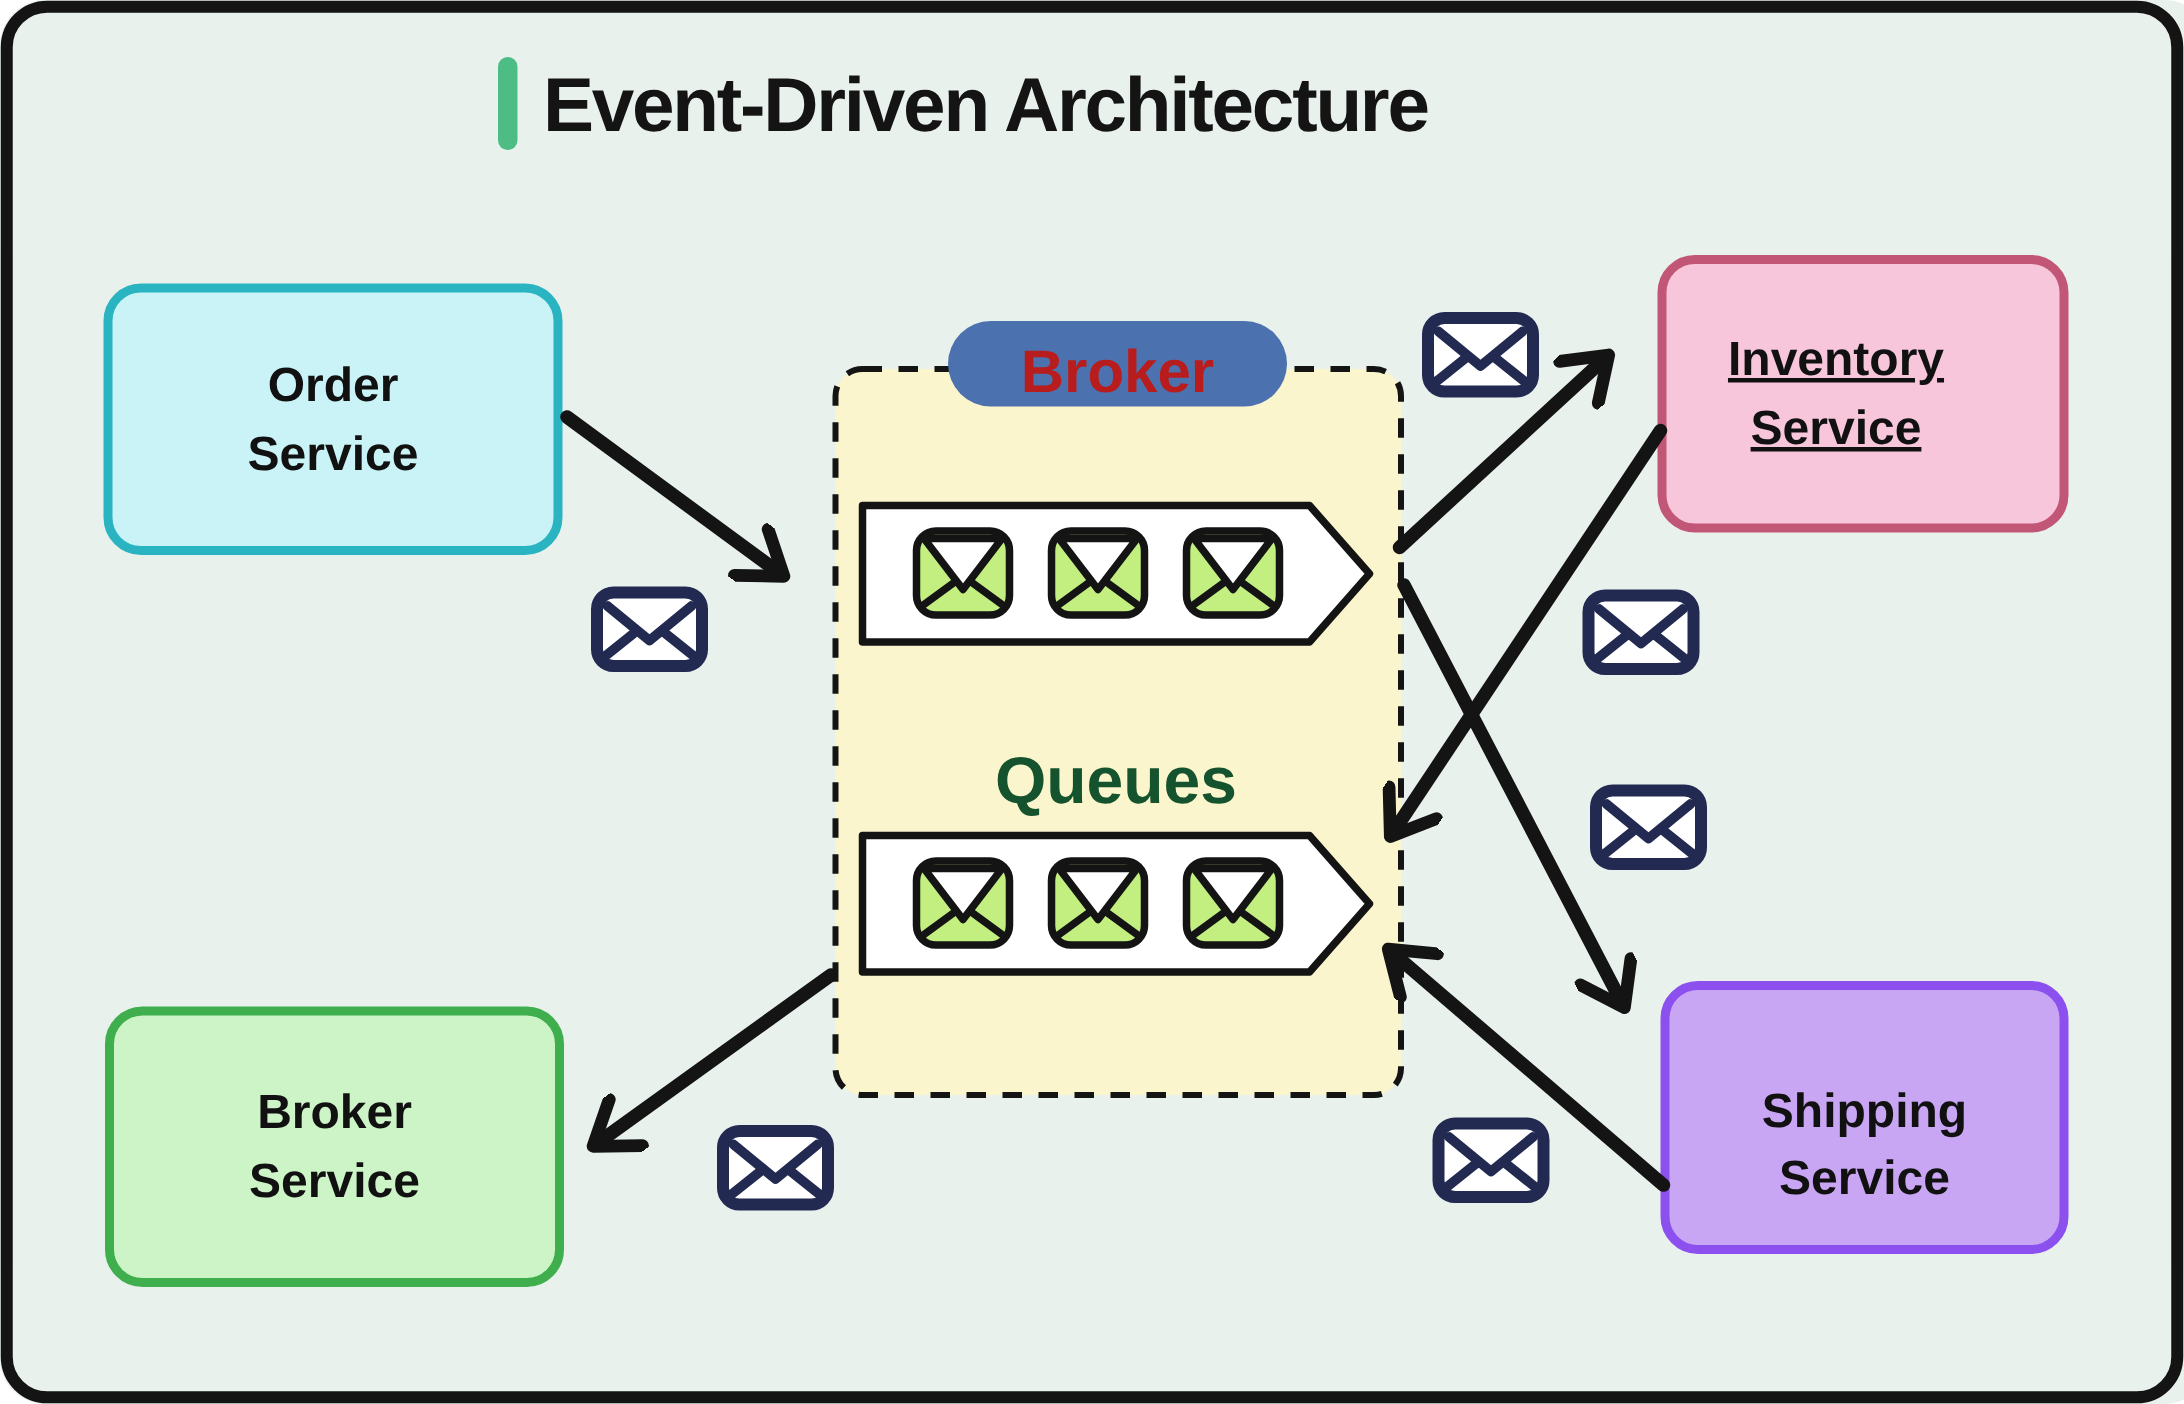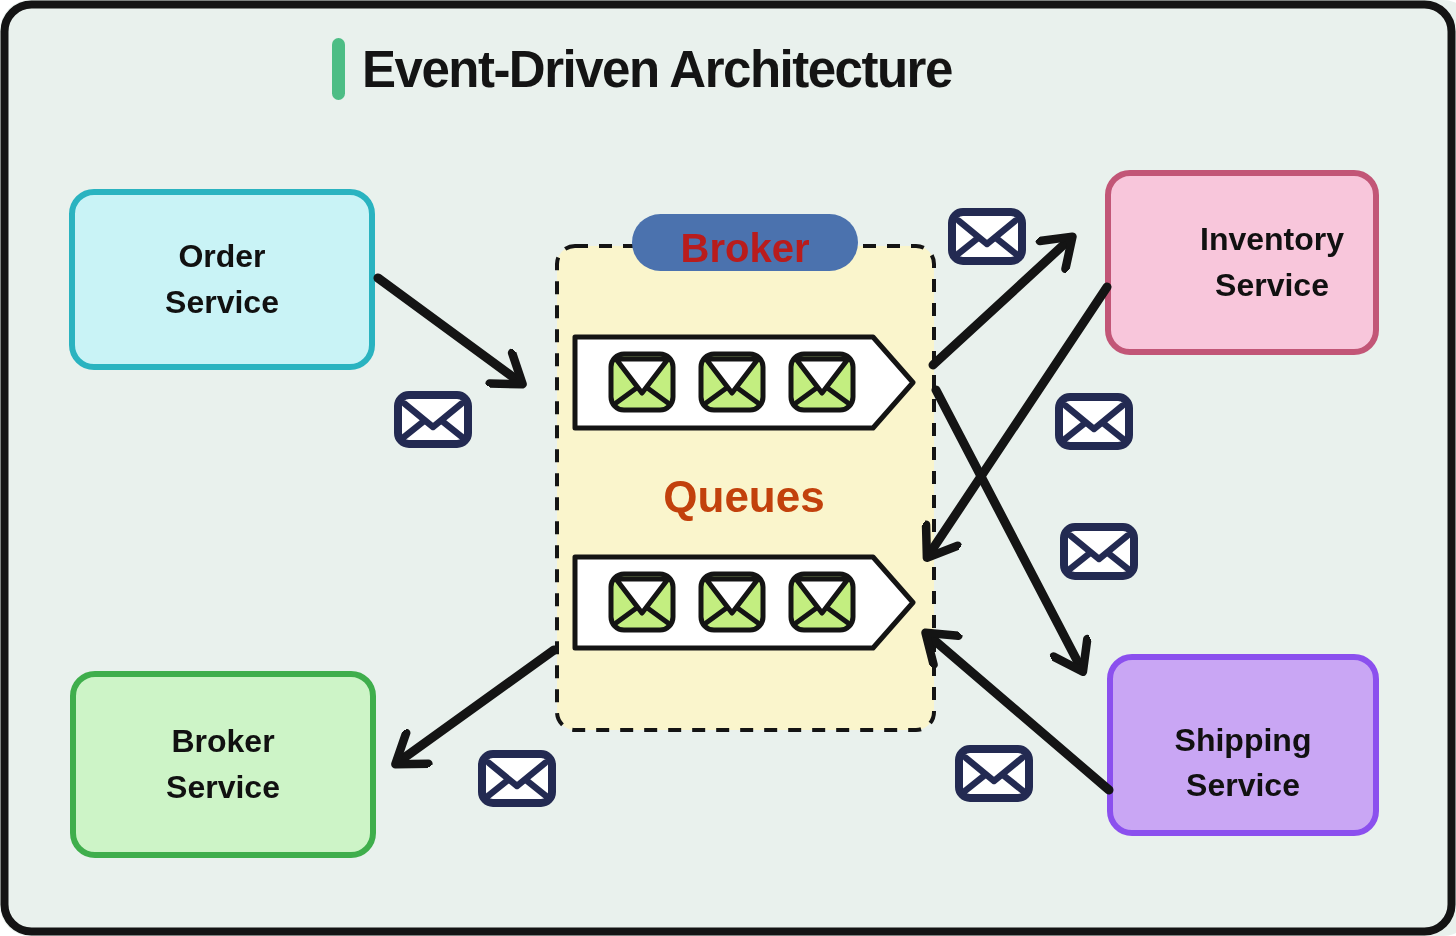--- a/index.html
+++ b/index.html
@@ -19,25 +19,25 @@
     font-size:51px;font-weight:700;letter-spacing:-1.5px;color:#141414;white-space:nowrap;
   }
   .service-label{
     font-size:32px;font-weight:600;color:#111111;line-height:1.42;white-space:pre-line;
   }
   .broker-label{
     left:632px;top:214px;width:226px;height:68px;
     font-size:40px;font-weight:600;color:#b91c1c;
   }
   .queues-label{
-    left:575px;top:468px;width:338px;height:58px;
-    font-size:44px;font-weight:600;color:#c2410c;
+    left:575px;top:492px;width:338px;height:58px;
+    font-size:44px;font-weight:600;color:#14532d;
   }
   .svc-order{left:72px;top:192px;width:300px;height:175px;}
-  .svc-inventory{left:1138px;top:173px;width:268px;height:179px;}
+  .svc-inventory{left:1090px;top:173px;width:268px;height:179px;text-decoration:underline;}
   .svc-email{left:73px;top:674px;width:300px;height:181px;}
   .svc-shipping{left:1110px;top:675px;width:266px;height:176px;}
 </style>
 </head>
 <body>
 
 <div class="canvas">
 
   <svg width="1456" height="936" viewBox="0 0 1456 936">
     <defs>

